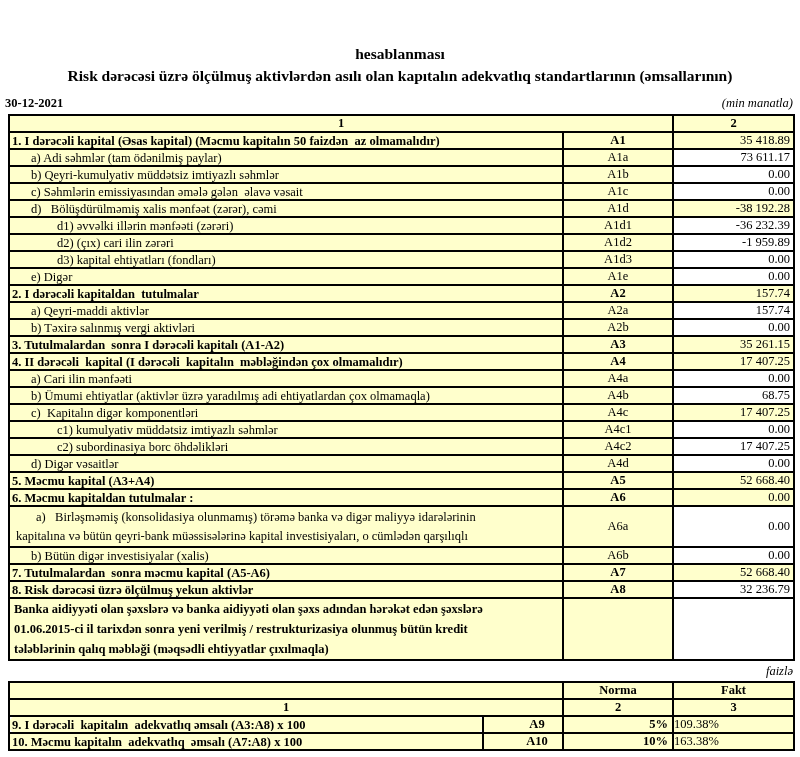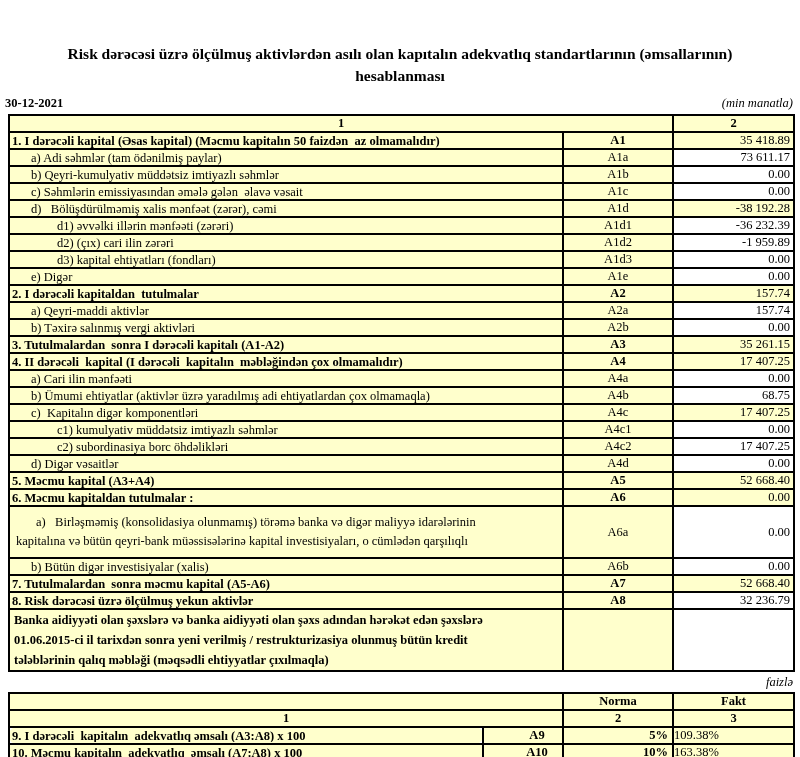--- a/index.html
+++ b/index.html
@@ -30,21 +30,21 @@
   td {
     border:2px solid #000;
     font-size:12.5px;
     padding:0;
     overflow:hidden;
     vertical-align:middle;
   }
   .t1 { width:785px; }
   .t2 { width:785px; }
   .t1 tr { height:15px; }
-  .t1 tr.lv-wrap { height:52px;margin-left:36px; }
+  .t1 tr.lv-wrap { height:41px;margin-left:36px; }
   .t1 tr.lv-note { height:60px; }
   .t2 tr { height:14px; }
   .hdr {
     background:#FFFFCC; font-weight:bold; text-align:center;
   }
   td.c-label {
     background:#FFFFCC; text-align:left;
     white-space:pre-wrap; padding:0 3px 0 2px;
     line-height:14px;
   }
@@ -64,22 +64,22 @@
   }
   .t2 td.c-label { font-weight:bold; }
   .t2 td.c-code { font-weight:bold;padding-left:28px; }
   .t2 td.c-norma { background:#FFFFCC; text-align:right; font-weight:bold; padding-right:4px; }
   .t2 td.c-fakt { background:#FFFFCC; text-align:left; padding-right:4px; }
 </style>
 </head>
 <body>
 
 <div class="title">
+  <div>hesablanması</div>
   <div>Risk dərəcəsi üzrə ölçülmuş aktivlərdən asılı olan kapıtalın adekvatlıq standartlarının (əmsallarının)</div>
-  <div>hesablanması</div>
 </div>
 
 <div class="meta">
   <span class="date">30-12-2021</span>
   <span class="unit">(min manatla)</span>
 </div>
 
 <table class="t1">
   <colgroup>
     <col style="width:554px">

